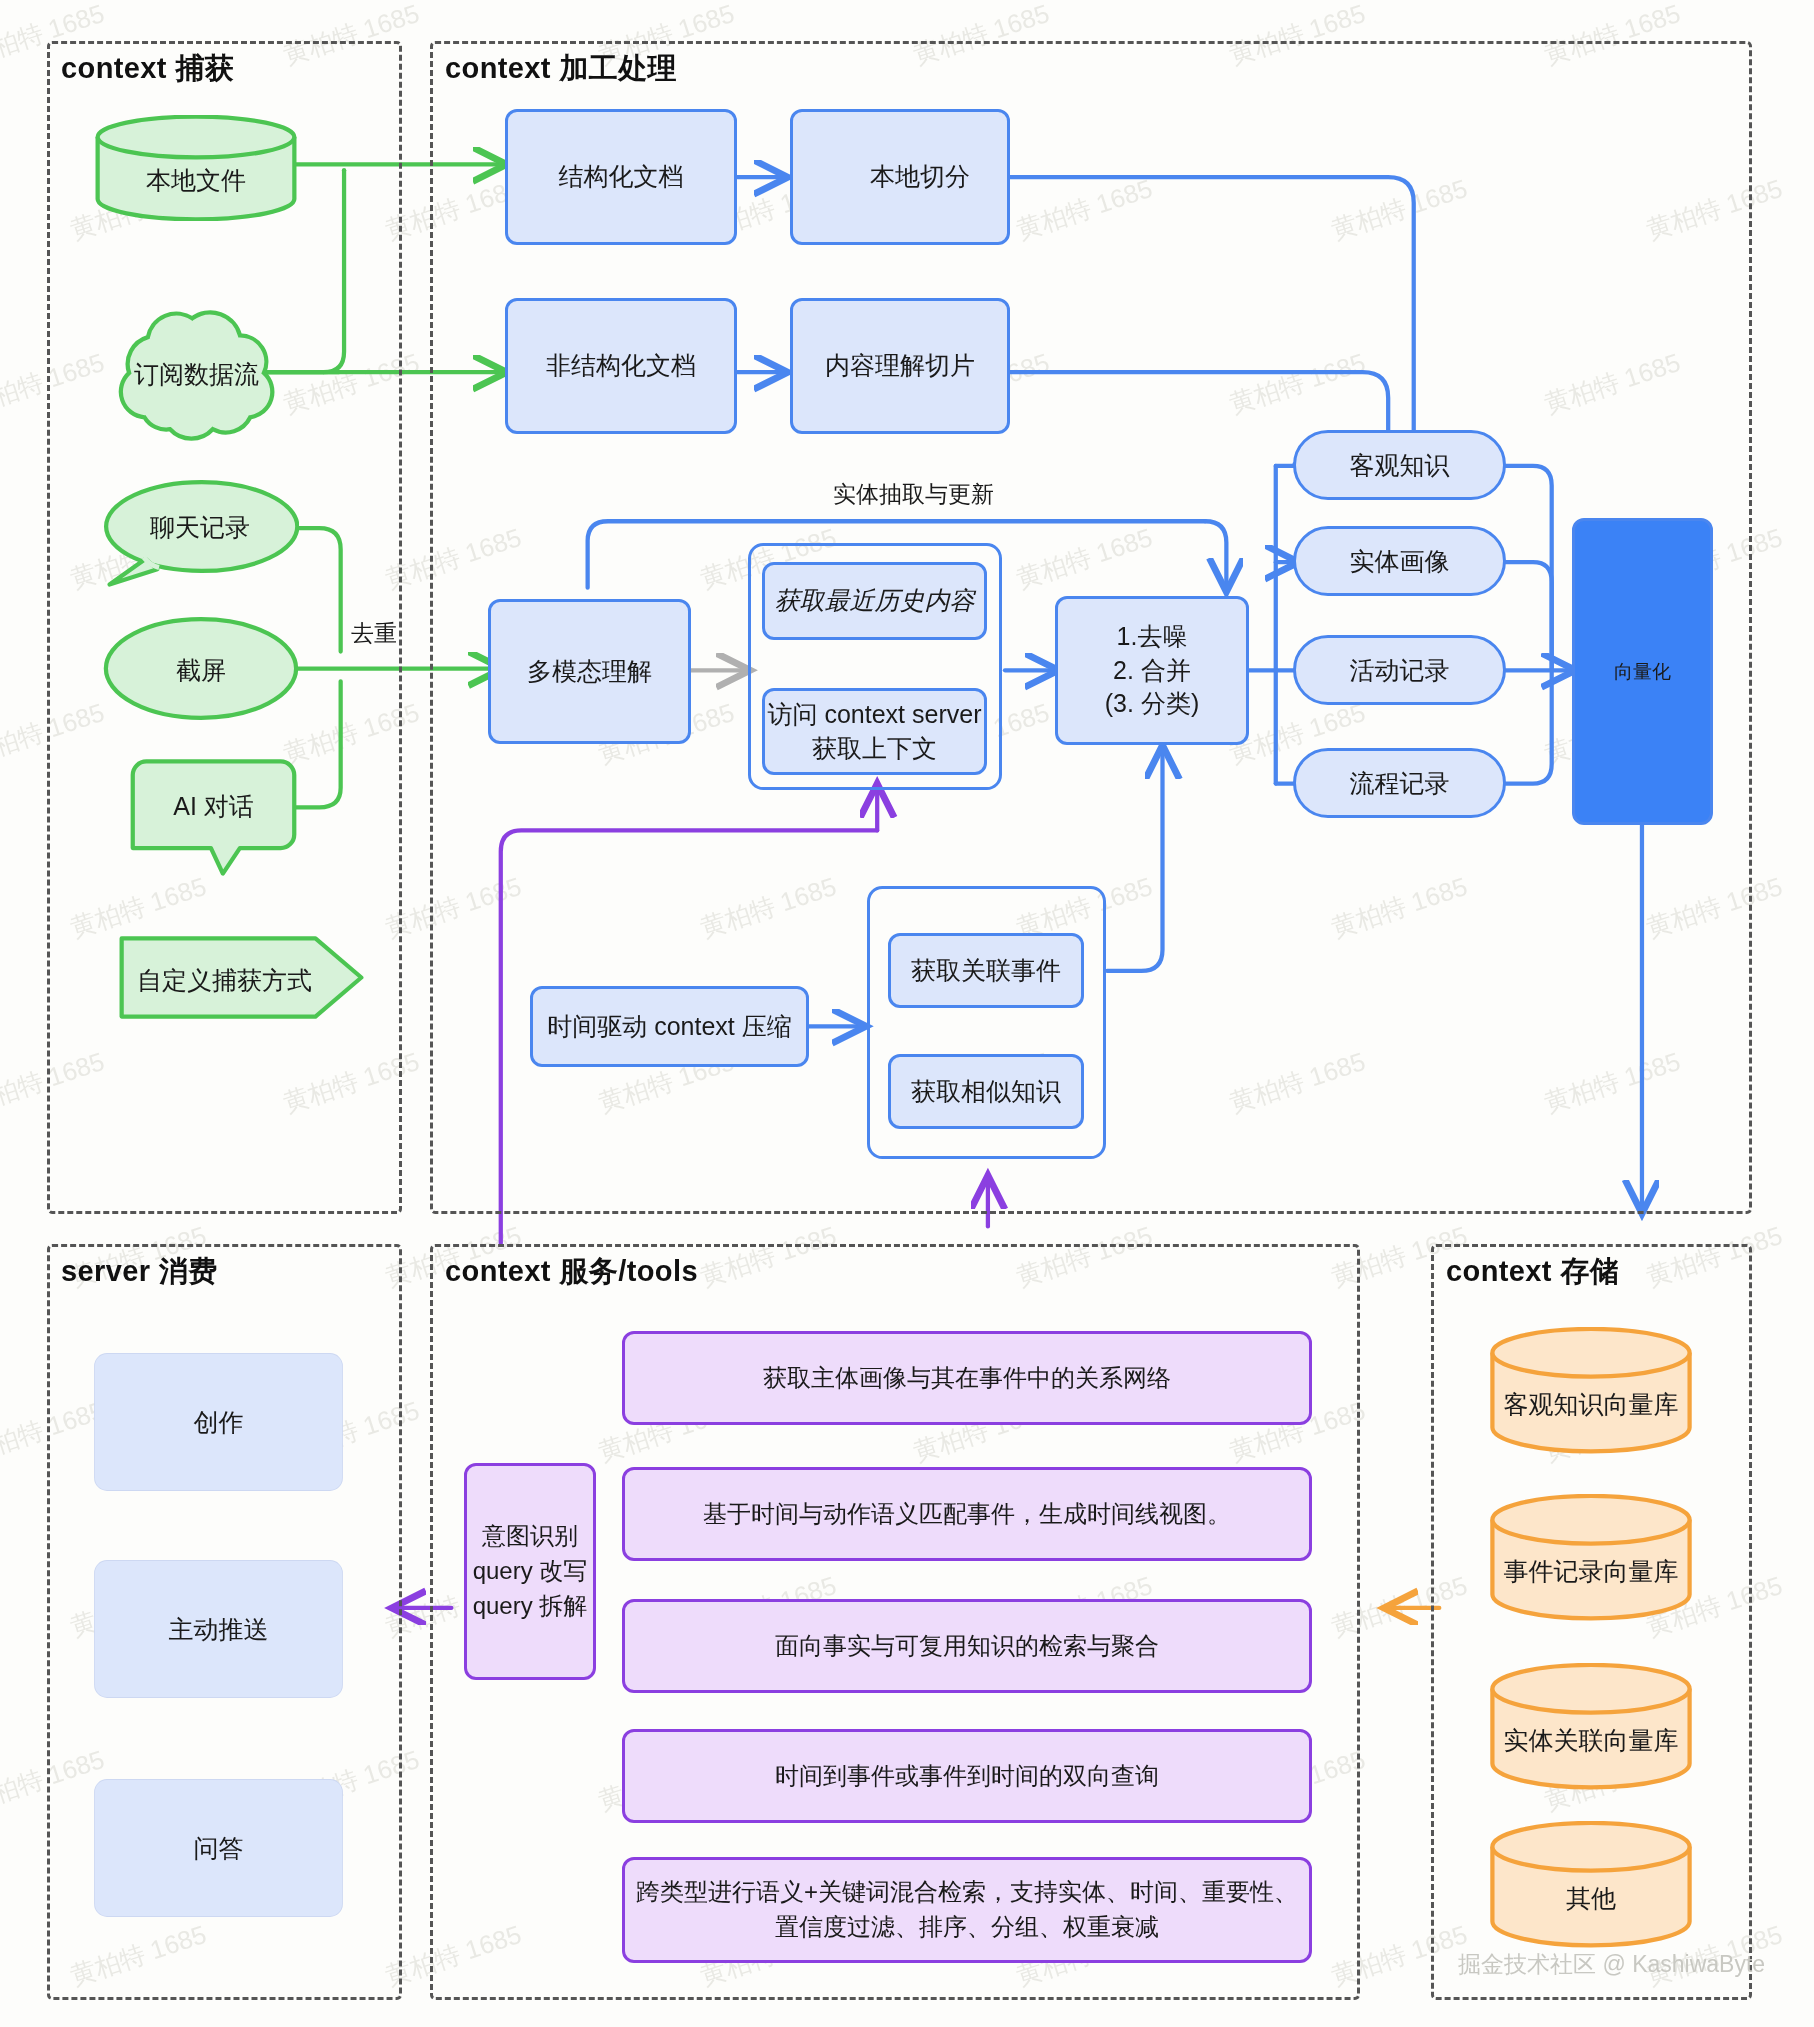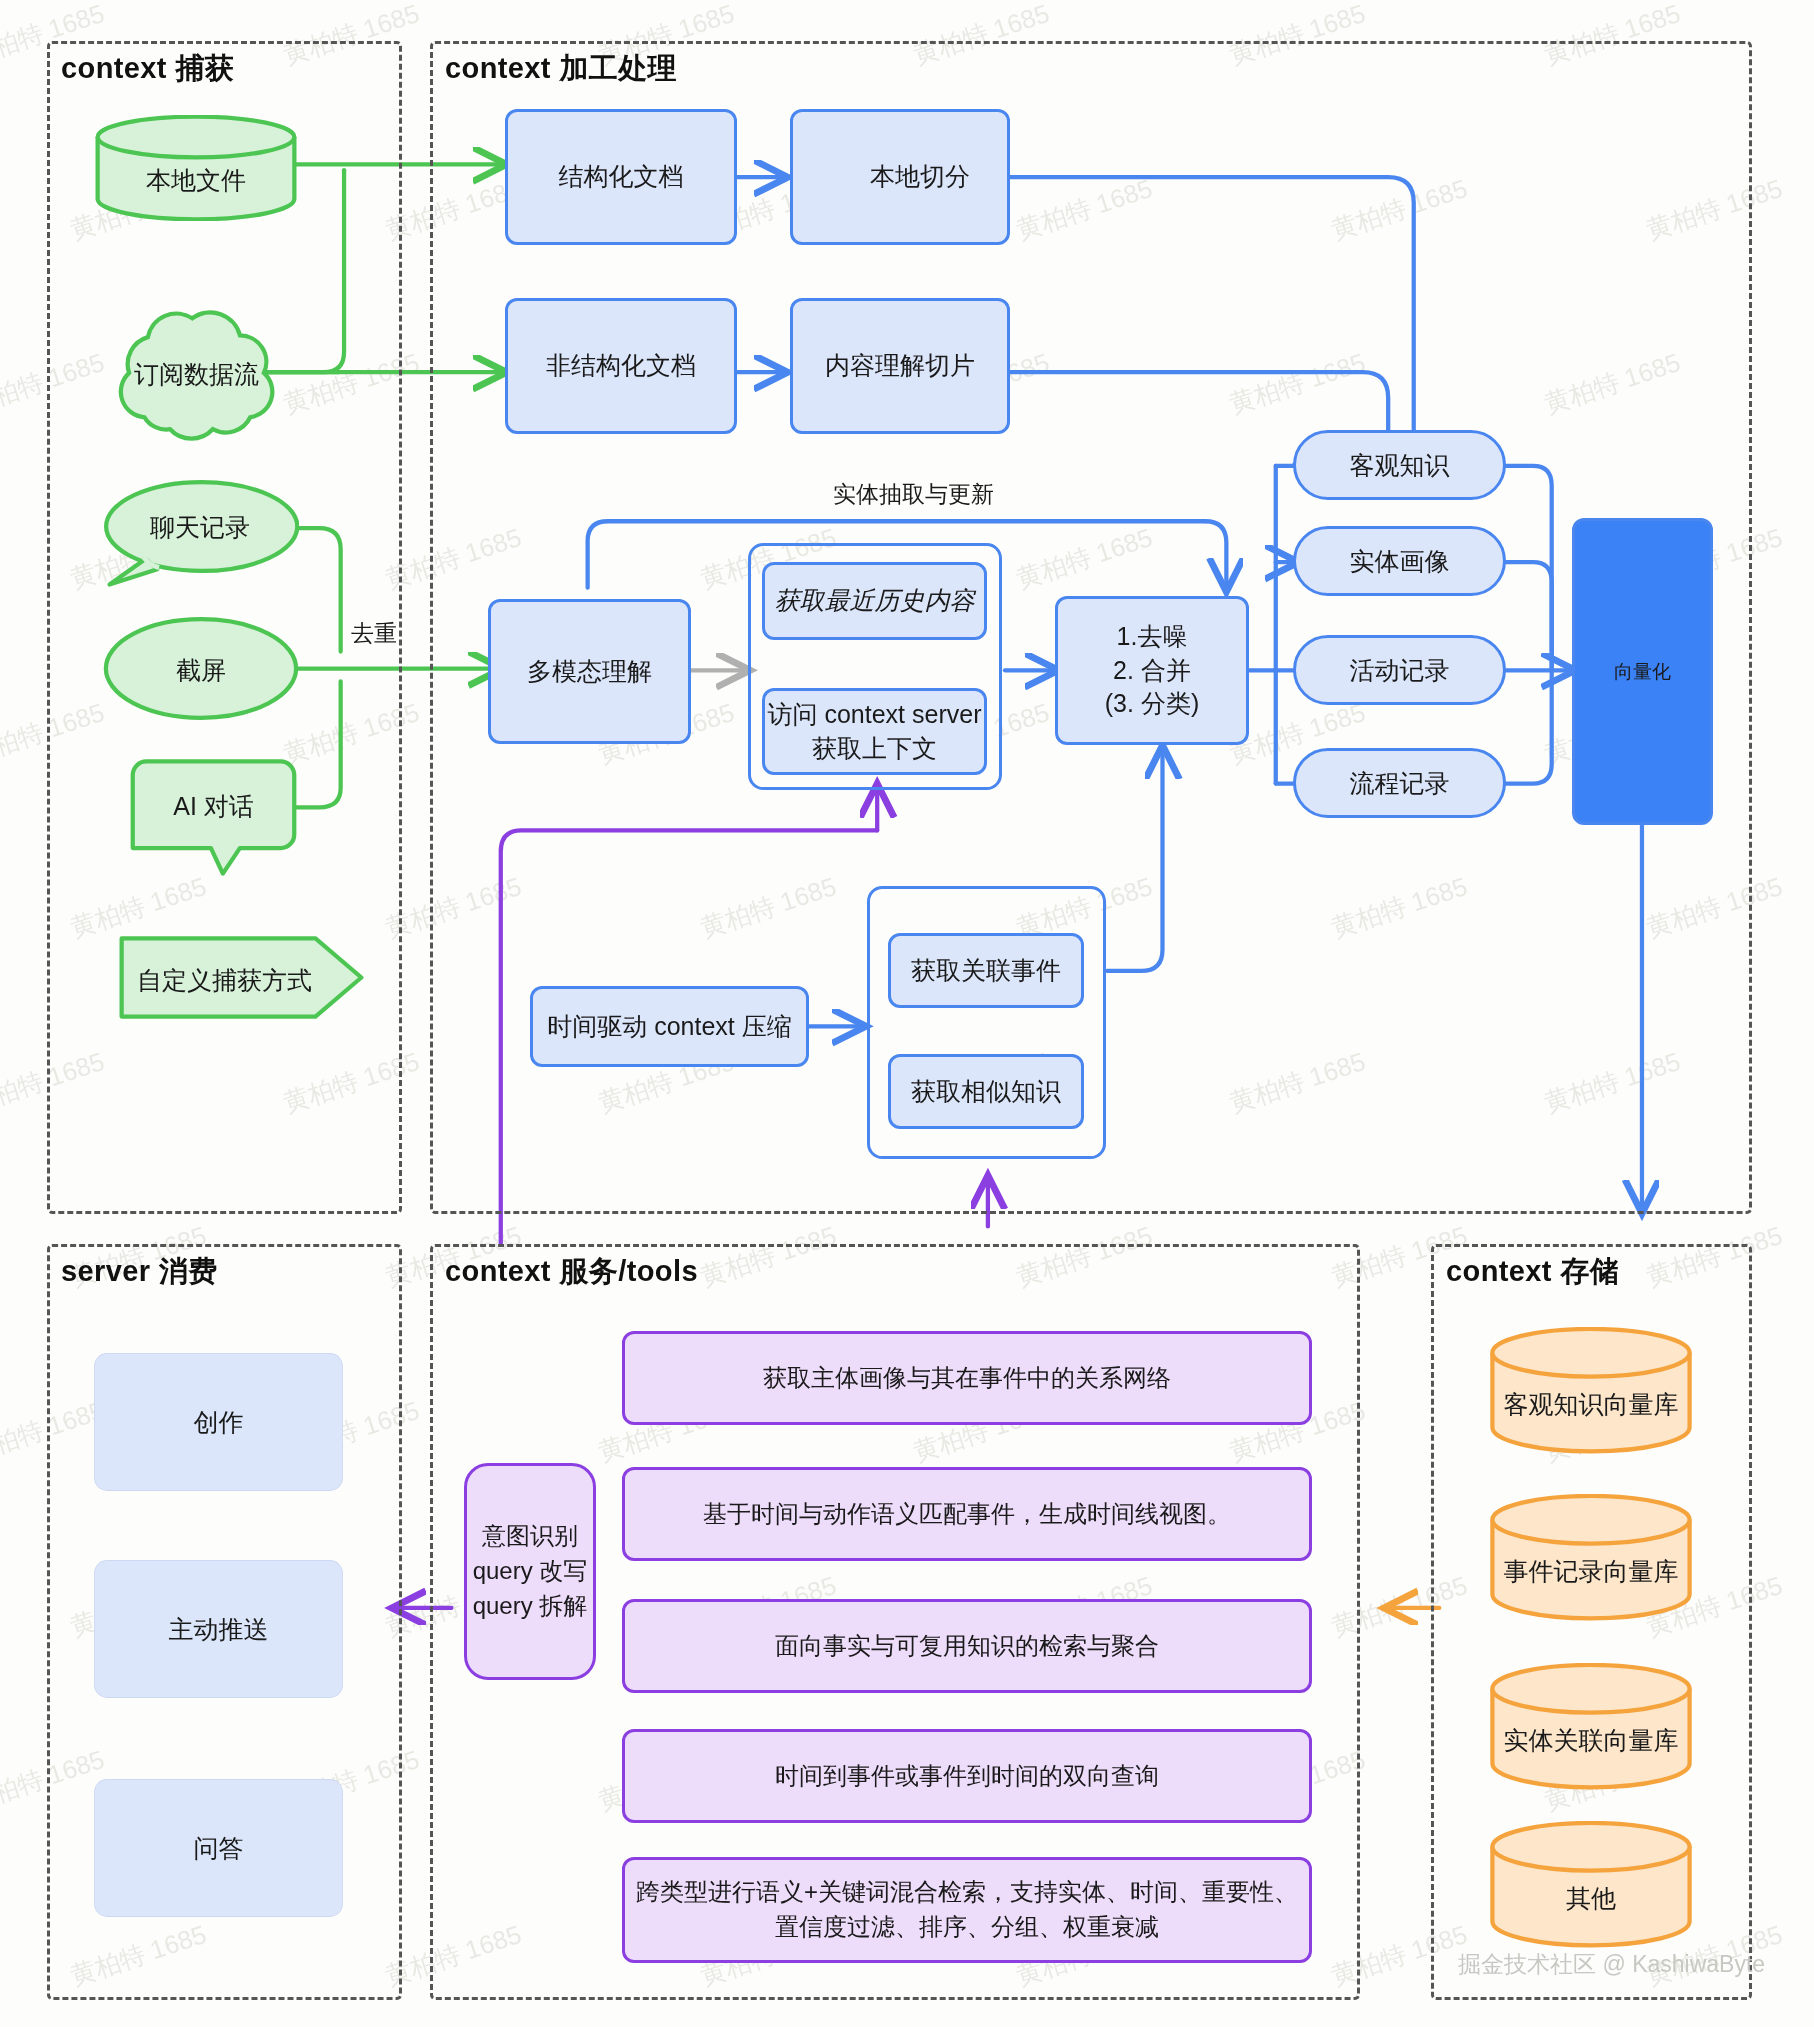--- a/index.html
+++ b/index.html
@@ -310,21 +310,21 @@
   <div class="node consume" style="left:95px;top:1354px;width:247px;height:136px;">
     <span>创作</span>
   </div>
   <div class="node consume" style="left:95px;top:1561px;width:247px;height:136px;">
     <span>主动推送</span>
   </div>
   <div class="node consume" style="left:95px;top:1780px;width:247px;height:136px;">
     <span>问答</span>
   </div>
 
-  <div class="node purple" style="left:464px;top:1463px;width:132px;height:217px;flex-direction:column;border-radius:24px;">
+  <div class="node purple" style="left:464px;top:1463px;width:132px;height:217px;flex-direction:column;">
     <span>意图识别</span>
     <span>query 改写</span>
     <span>query 拆解</span>
   </div>
 
   <div class="node purple" style="left:622px;top:1331px;width:690px;height:94px;">
     <span>获取主体画像与其在事件中的关系网络</span>
   </div>
   <div class="node purple" style="left:622px;top:1467px;width:690px;height:94px;">
     <span>基于时间与动作语义匹配事件，生成时间线视图。</span>

